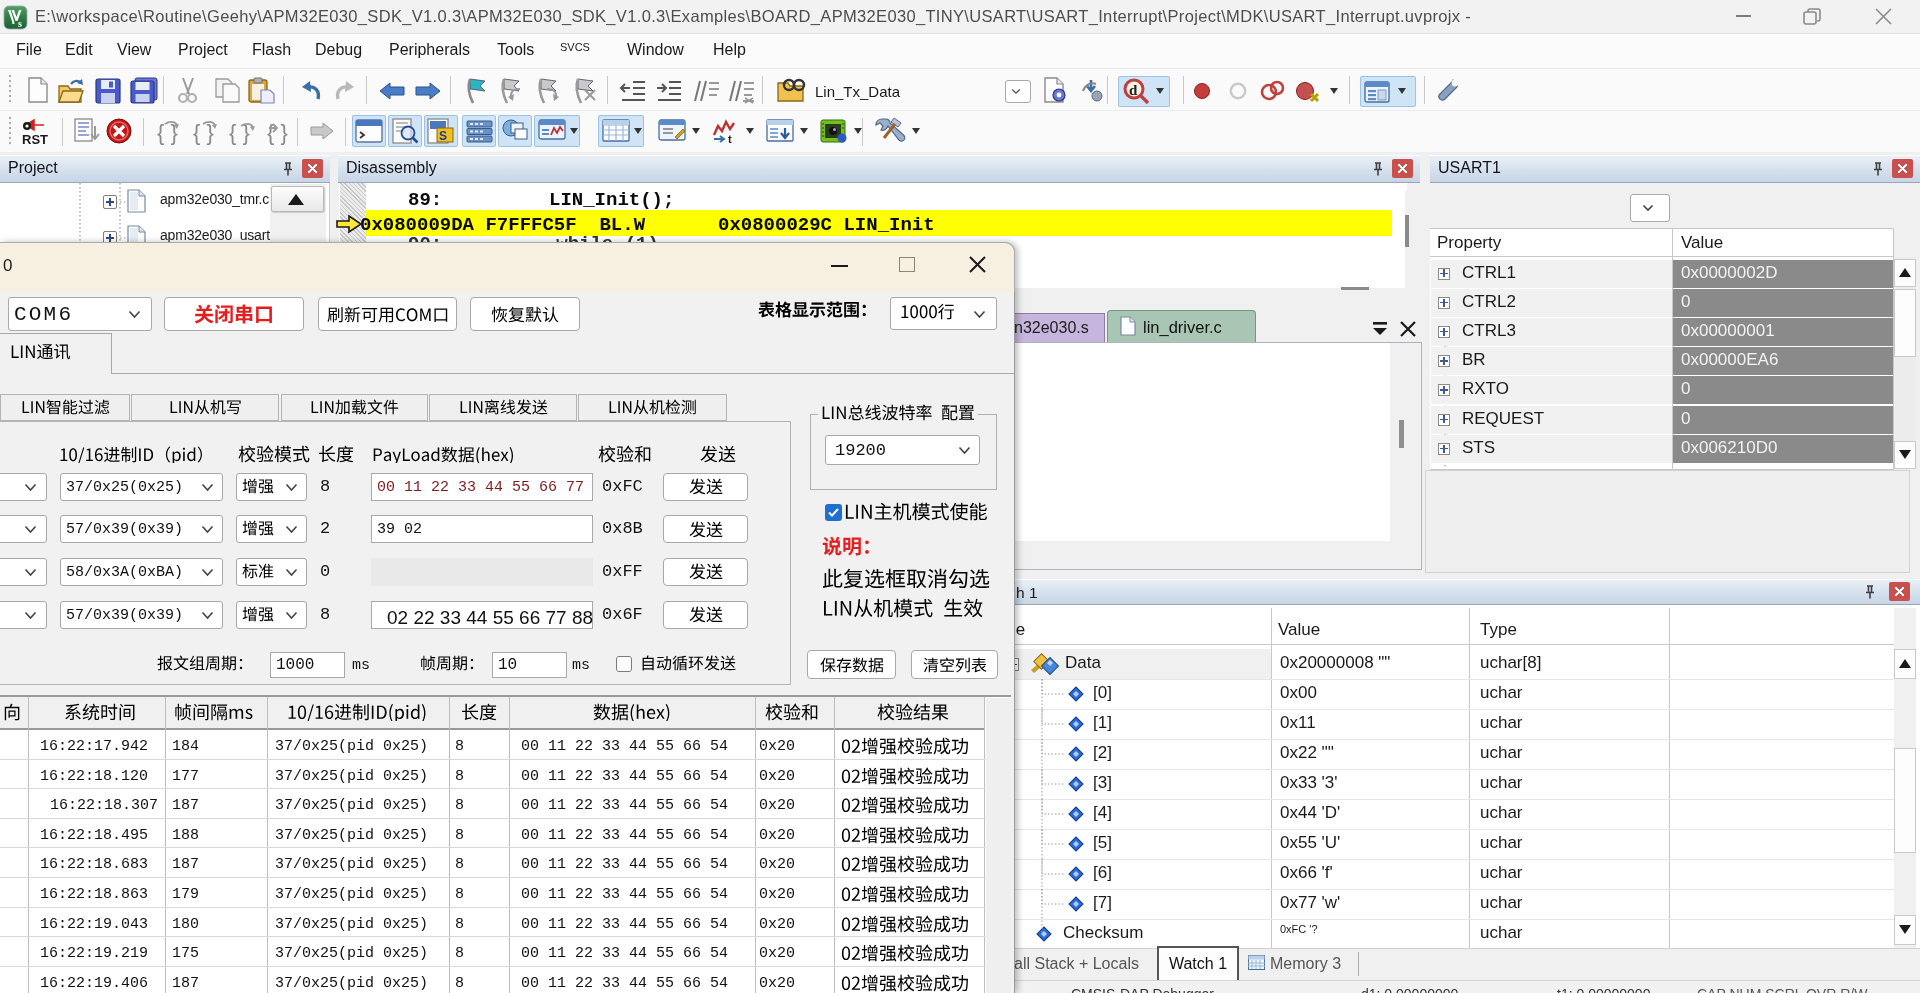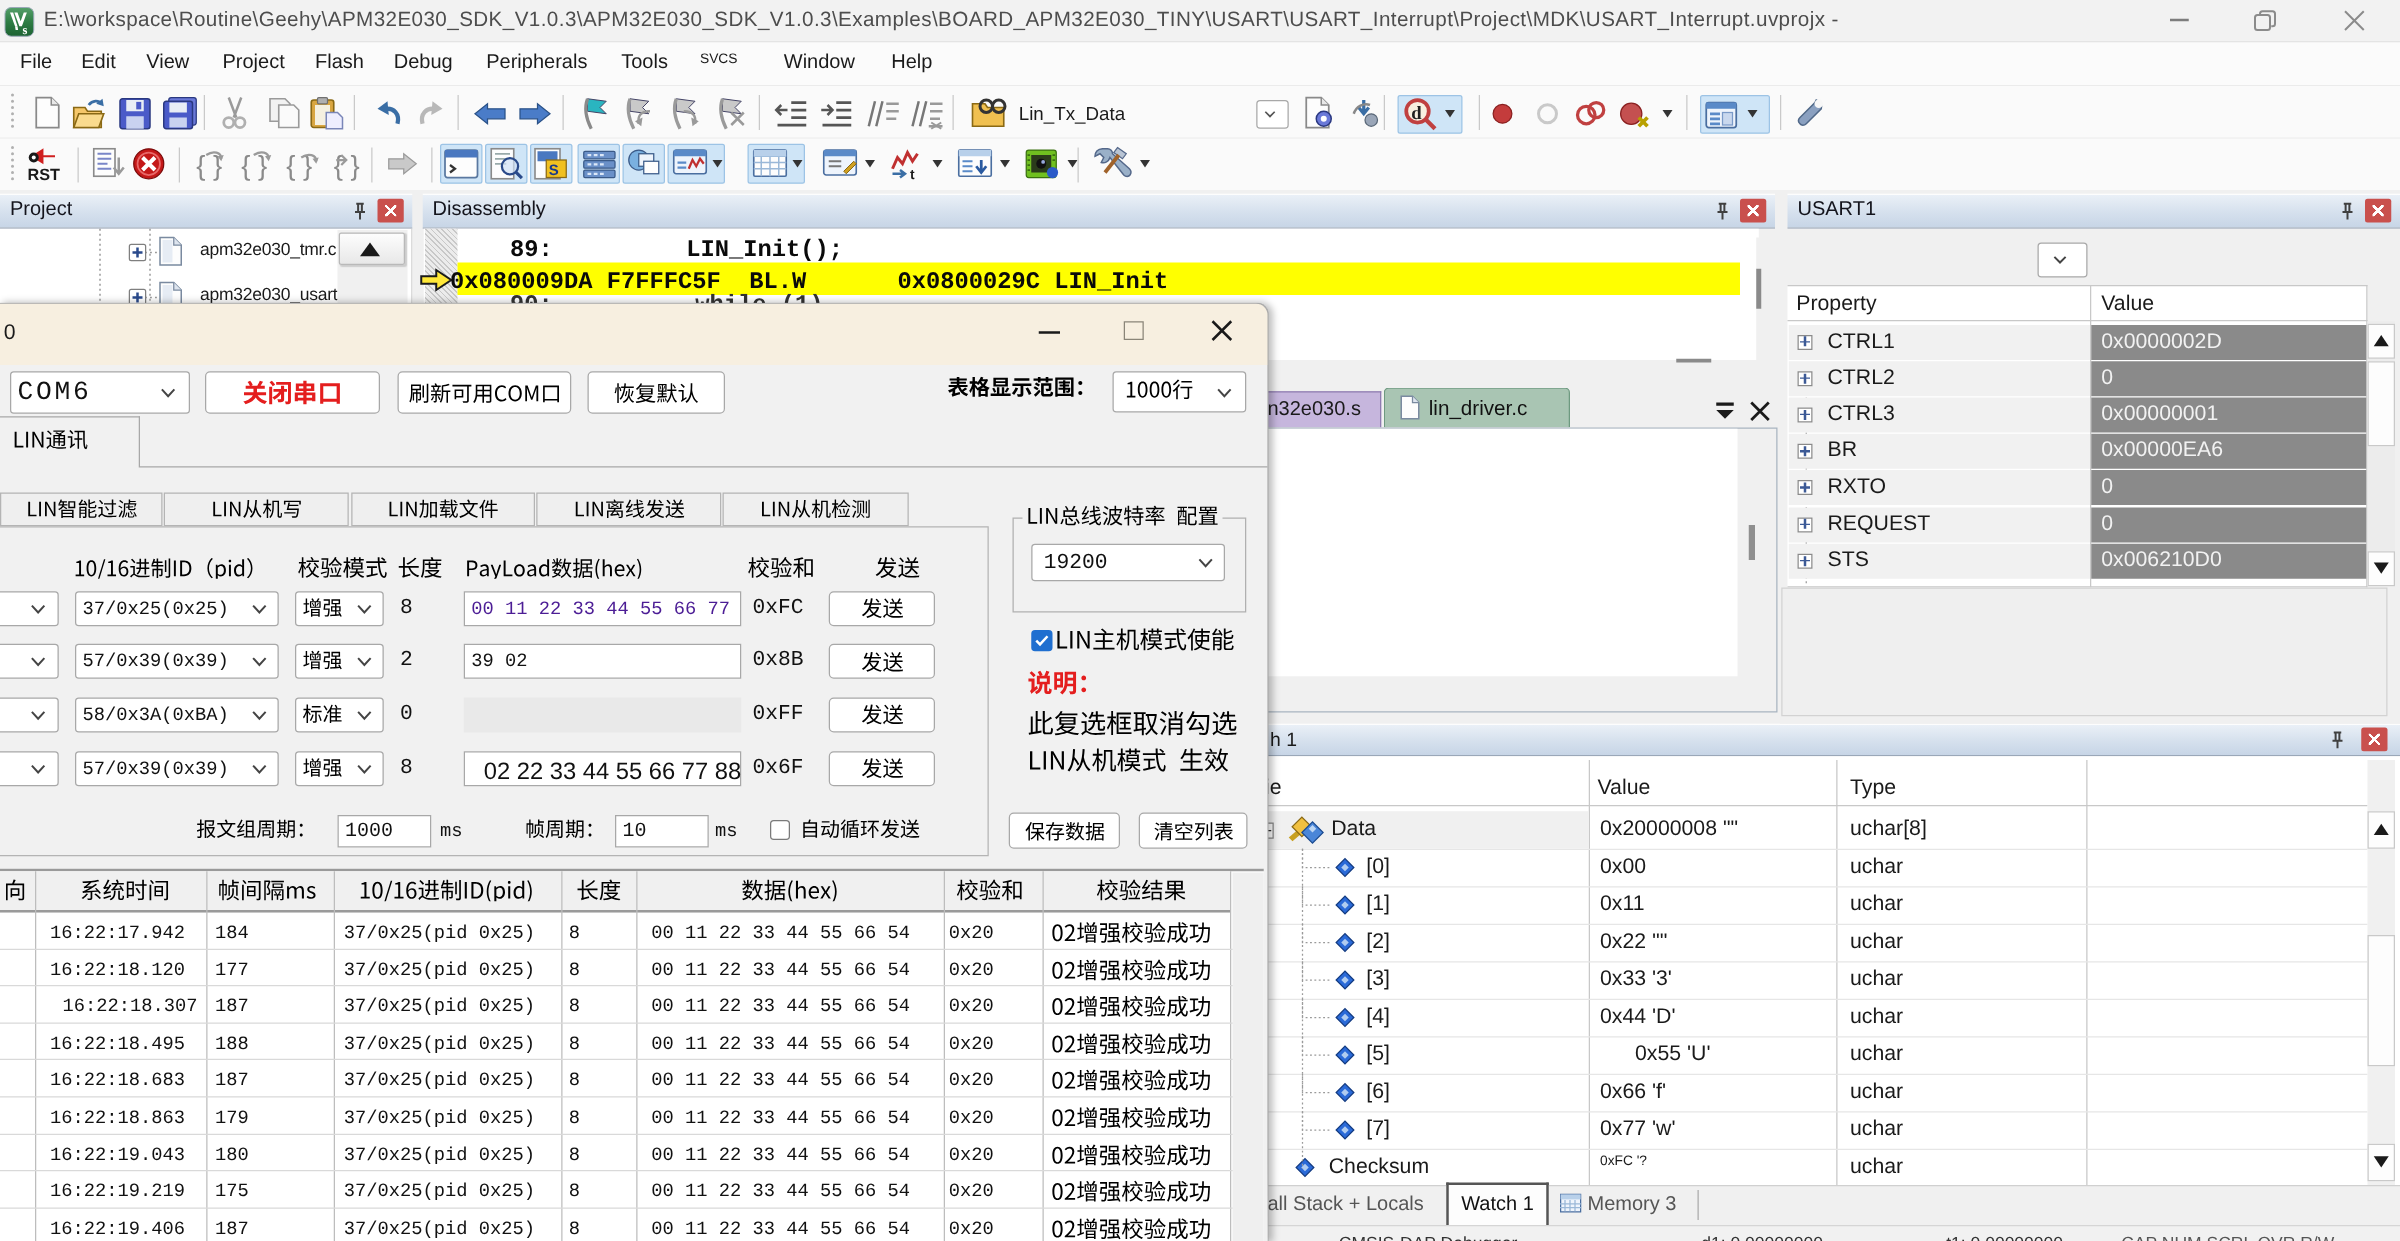--- a/index.html
+++ b/index.html
@@ -556,21 +556,21 @@
 <div style="position:absolute;left:1480px;top:803px;font-size:17px;color:#1a1a1a;">uchar</div>
 <div style="position:absolute;left:1009px;top:859px;width:885px;height:1px;background:#e6e6e6;"></div>
 <svg style="position:absolute;left:1034px;top:829px;" width="46" height="30" viewBox="0 0 46 30">
     <path d="M8 0 V15 H30" stroke="#9a9a9a" stroke-width="1" stroke-dasharray="1.5 2" fill="none"></path>
   </svg>
 <svg style="position:absolute;left:1068px;top:836px;" width="16" height="16" viewBox="0 0 16 16">
     <rect x="3" y="3" width="10" height="10" fill="#2a6ad8" stroke="#123a80" transform="rotate(45 8 8)"></rect>
     <path d="M5 8l3-3 3 3-3 3z" fill="#b0ccf0"></path>
   </svg>
 <div style="position:absolute;left:1093px;top:833px;font-size:17px;color:#1a1a1a;">[5]</div>
-<div style="position:absolute;left:1280px;top:833px;font-size:17px;color:#1a1a1a;white-space:pre;margin-left:28px;">0x55 'U'</div>
+<div style="position:absolute;left:1280px;top:833px;font-size:17px;color:#1a1a1a;white-space:pre;">0x55 'U'</div>
 <div style="position:absolute;left:1480px;top:833px;font-size:17px;color:#1a1a1a;">uchar</div>
 <div style="position:absolute;left:1009px;top:889px;width:885px;height:1px;background:#e6e6e6;"></div>
 <svg style="position:absolute;left:1034px;top:859px;" width="46" height="30" viewBox="0 0 46 30">
     <path d="M8 0 V15 H30" stroke="#9a9a9a" stroke-width="1" stroke-dasharray="1.5 2" fill="none"></path>
   </svg>
 <svg style="position:absolute;left:1068px;top:866px;" width="16" height="16" viewBox="0 0 16 16">
     <rect x="3" y="3" width="10" height="10" fill="#2a6ad8" stroke="#123a80" transform="rotate(45 8 8)"></rect>
     <path d="M5 8l3-3 3 3-3 3z" fill="#b0ccf0"></path>
   </svg>
 <div style="position:absolute;left:1093px;top:863px;font-size:17px;color:#1a1a1a;">[6]</div>
@@ -890,21 +890,21 @@
 <div class="combo" style="position:absolute;left:236px;top:472.5px;width:71px;height:28px;z-index:42;"></div>
 <div style="position:absolute;left:242px;top:477.5px;z-index:42;line-height:0;"><svg width="32" height="16" style="fill:#000;overflow:visible;">
       <use href="#g589e" x="0.0" width="16" height="16"></use>
       <use href="#g5f3a" x="16.0" width="16" height="16"></use>
     </svg></div>
 <svg style="position:absolute;left:285px;top:482.5px;z-index:42;" width="13" height="9" viewBox="0 0 13 9">
     <path d="M1.5 1.5 6.5 7l5-5.5" fill="none" stroke="#444" stroke-width="1.6"></path>
   </svg>
 <div style="position:absolute;left:320px;top:476.5px;font-family:'Liberation Mono',monospace;font-size:17px;color:#111;z-index:42;">8</div>
 <div style="position:absolute;left:371px;top:472.5px;width:222px;height:28px;background:#fff;border:1px solid #a8a8a8;z-index:42;"></div>
-<div style="position:absolute;left:377px;top:478.5px;font-family:'Liberation Mono',monospace;font-size:15px;color:#4c1d95;white-space:pre;z-index:42;">00 11 22 33 44 55 66 77</div>
+<div style="position:absolute;left:377px;top:478.5px;font-family:'Liberation Mono',monospace;font-size:15px;color:#7f1d1d;white-space:pre;z-index:42;">00 11 22 33 44 55 66 77</div>
 <div style="position:absolute;left:602px;top:476.5px;font-family:'Liberation Mono',monospace;font-size:17px;color:#111;z-index:42;">0xFC</div>
 <div class="btn" style="position:absolute;left:663px;top:472.5px;width:85px;height:28px;z-index:42;">
     <svg width="34" height="17" style="fill:#000;overflow:visible;">
       <use href="#g53d1" x="0.0" width="17" height="17"></use>
       <use href="#g9001" x="17.0" width="17" height="17"></use>
     </svg>
   </div>
 <div class="combo" style="position:absolute;left:-30px;top:515.2px;width:77px;height:28px;z-index:42;"></div>
 <svg style="position:absolute;left:24px;top:525.2px;z-index:42;" width="13" height="9" viewBox="0 0 13 9">
     <path d="M1.5 1.5 6.5 7l5-5.5" fill="none" stroke="#444" stroke-width="1.6"></path>

